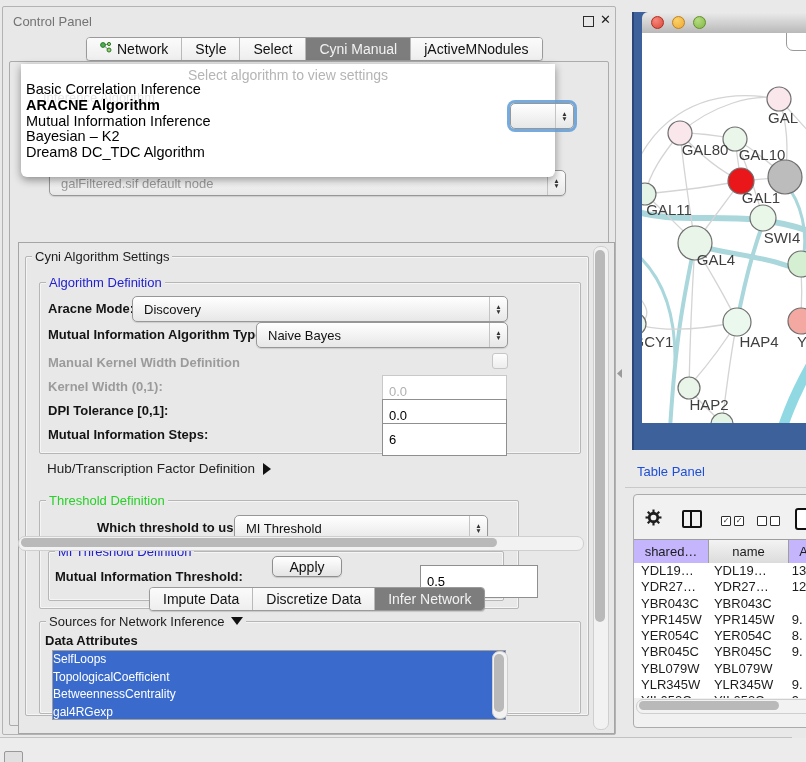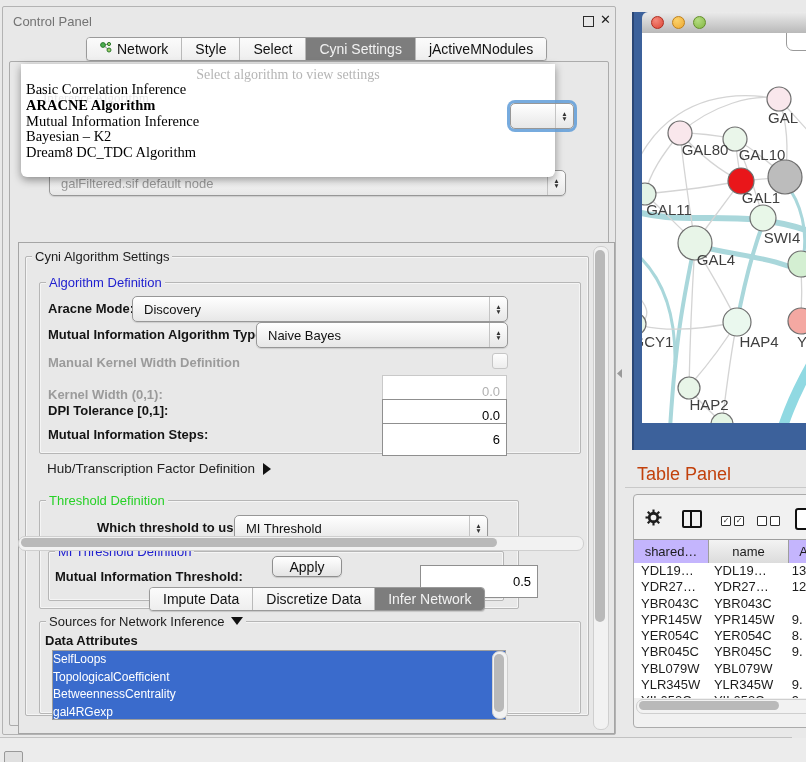--- a/index.html
+++ b/index.html
@@ -33,28 +33,28 @@
   .dislbl{color:#9b9b9b;font-weight:bold;white-space:nowrap;}
   
   .combo{position:absolute;height:24px;background:linear-gradient(#ffffff,#e7e7e7);
          border:1px solid #979797;border-radius:5px;display:flex;align-items:center;
          box-shadow:0 1px 1px rgba(0,0,0,.12);}
   .combo .val{flex:1;padding-left:11px;font-size:13px;color:#111;white-space:nowrap;overflow:hidden;}
   .stepper{width:17px;align-self:stretch;border-left:1px solid #c4c4c4;display:flex;flex-direction:column;
            align-items:center;justify-content:center;line-height:5px;font-size:6.5px;color:#333;}
   
   .tfield{position:absolute;height:33px;background:#fff;border:1px solid #8f8f8f;
-          font-size:13px;text-align:right;padding:0 6px;box-sizing:border-box;
+          font-size:13px;padding:0 6px;box-sizing:border-box;
           font-family:"Liberation Sans","DejaVu Sans",sans-serif;}
   .tfield.dis{border-color:#c9c9c9;color:#b1b1b1;}
   .checkbox{position:absolute;width:14px;height:14px;border:1px solid #c6c6c6;border-radius:3px;
             background:linear-gradient(#fdfdfd,#ededed);}
   
   #algo-popup{left:18px;top:57px;width:534px;height:113px;background:#fff;z-index:20;
-              border-radius:0 0 6px 6px;box-shadow:0 3px 9px rgba(0,0,0,.4);font-family:Liberation Serif, serif;}
+              border-radius:0 0 6px 6px;box-shadow:0 3px 9px rgba(0,0,0,.4);}
   #popup-header{text-align:center;color:#b5b5b5;font-size:14px;padding-top:3px;height:15px;}
   .popup-item{font-size:14.5px;color:#000;padding:0 0 0 5px;height:15.8px;line-height:15.8px;white-space:nowrap;}
   .popup-item.bold{font-weight:bold;}
   .ghost{position:absolute;color:#000;opacity:.10;font-size:13px;white-space:nowrap;}
   
   .sb-track-v{position:absolute;width:14px;background:#f2f2f2;border:1px solid #cfcfcf;border-radius:7px;}
   .sb-thumb-v{position:absolute;left:1px;width:10px;background:#b9b9b9;border-radius:6px;}
   .sb-track-h{position:absolute;height:13px;background:#f2f2f2;border:1px solid #cfcfcf;border-radius:7px;}
   .sb-thumb-h{position:absolute;top:1px;height:9px;background:#b9b9b9;border-radius:6px;}
   
@@ -74,21 +74,21 @@
   
   #net-frame{left:632px;top:12px;width:174px;height:438px;background:#3c619b;border-left:2px solid #2b4674;}
   #net-titlebar{position:absolute;left:8px;top:0;right:0;height:21px;
                 background:linear-gradient(#ebebeb,#b9b9b9);border-bottom:1px solid #8a8a8a;
                 border-radius:6px 0 0 0;display:flex;align-items:center;padding-left:9px;gap:8px;}
   .tlight{width:11px;height:11px;border-radius:50%;}
   #net-canvas{position:absolute;left:8px;top:21px;right:0;bottom:27px;background:#fff;overflow:hidden;}
   #navigator-corner{position:absolute;right:-12px;top:-8px;width:32px;height:24px;background:#fff;
                     border:1px solid #9a9a9a;border-radius:7px;}
   
-  #tp-title{left:637px;top:464px;font-size:18px;color:#c2410c;}
+  #tp-title{left:637px;top:464px;font-size:13px;color:#1d4ed8;}
   #tp-box{left:633px;top:494px;width:180px;height:232px;background:#f1f1f1;
           border:1px solid #ababab;border-radius:4px;}
   .tb-icon{position:absolute;top:14px;}
   .mini-box{display:inline-block;width:8px;height:8px;border:1.4px solid #2e2e2e;border-radius:1px;
             font-size:8px;line-height:8px;text-align:center;color:#2e2e2e;background:#fff;vertical-align:middle;}
   #tbl-header{position:absolute;left:0px;top:44px;height:23px;display:flex;border-top:1px solid #9e9e9e;
               border-bottom:1px solid #9e9e9e;font-size:13px;}
   .th{display:flex;align-items:center;justify-content:center;border-right:1px solid #9e9e9e;
       background:linear-gradient(#f3f3f3,#dcdcdc);box-sizing:border-box;}
   .th.accent{background:#c4b5fd;}
@@ -121,21 +121,21 @@
             </svg></span>
           <span>Network</span>
         </div>
         <div class="tab">
           <span>Style</span>
         </div>
         <div class="tab">
           <span>Select</span>
         </div>
         <div class="tab selected">
-          <span>Cyni Settings</span>
+          <span>Cyni Manual</span>
         </div>
         <div class="tab">
           <span>jActiveMNodules</span>
         </div>
       </div>
 
     <div class="abs" id="inner-panel">
 
       <div class="combo" style="left:39px;top:108px;width:515px;z-index:5;">
         <span class="val" style="color:#9a9a9a;">galFiltered.sif default node</span>
@@ -163,21 +163,21 @@
 
             <div class="abs boldlbl" style="left:8px;top:44px;">Mutual Information Algorithm Type:</div>
             <div class="combo" style="left:216px;top:39px;width:250px;">
               <span class="val">Naive Bayes</span>
               <span class="stepper">▲<br>▼</span>
             </div>
 
             <div class="abs dislbl" style="left:8px;top:72px;">Manual Kernel Width Definition</div>
             <div class="checkbox" style="left:452px;top:70px;"></div>
 
-            <div class="abs dislbl" style="left:8px;top:96px;margin-top:8px;">Kernel Width (0,1):</div>
+            <div class="abs dislbl" style="left:8px;top:96px;">Kernel Width (0,1):</div>
             <input class="tfield dis" style="left: 342px; top: 92px; width: 125px;" readonly="" value="0.0">
 
             <div class="abs boldlbl" style="left:8px;top:120px;">DPI Tolerance [0,1]:</div>
             <input class="tfield" style="left: 342px; top: 116px; width: 125px;" value="0.0">
 
             <div class="abs boldlbl" style="left:8px;top:144px;">Mutual Information Steps:</div>
             <input class="tfield" style="left: 342px; top: 140px; width: 125px;" value="6">
           </div>
 
           <div class="abs" style="left:21px;top:204px;font-size:13.5px;color:#222;">

